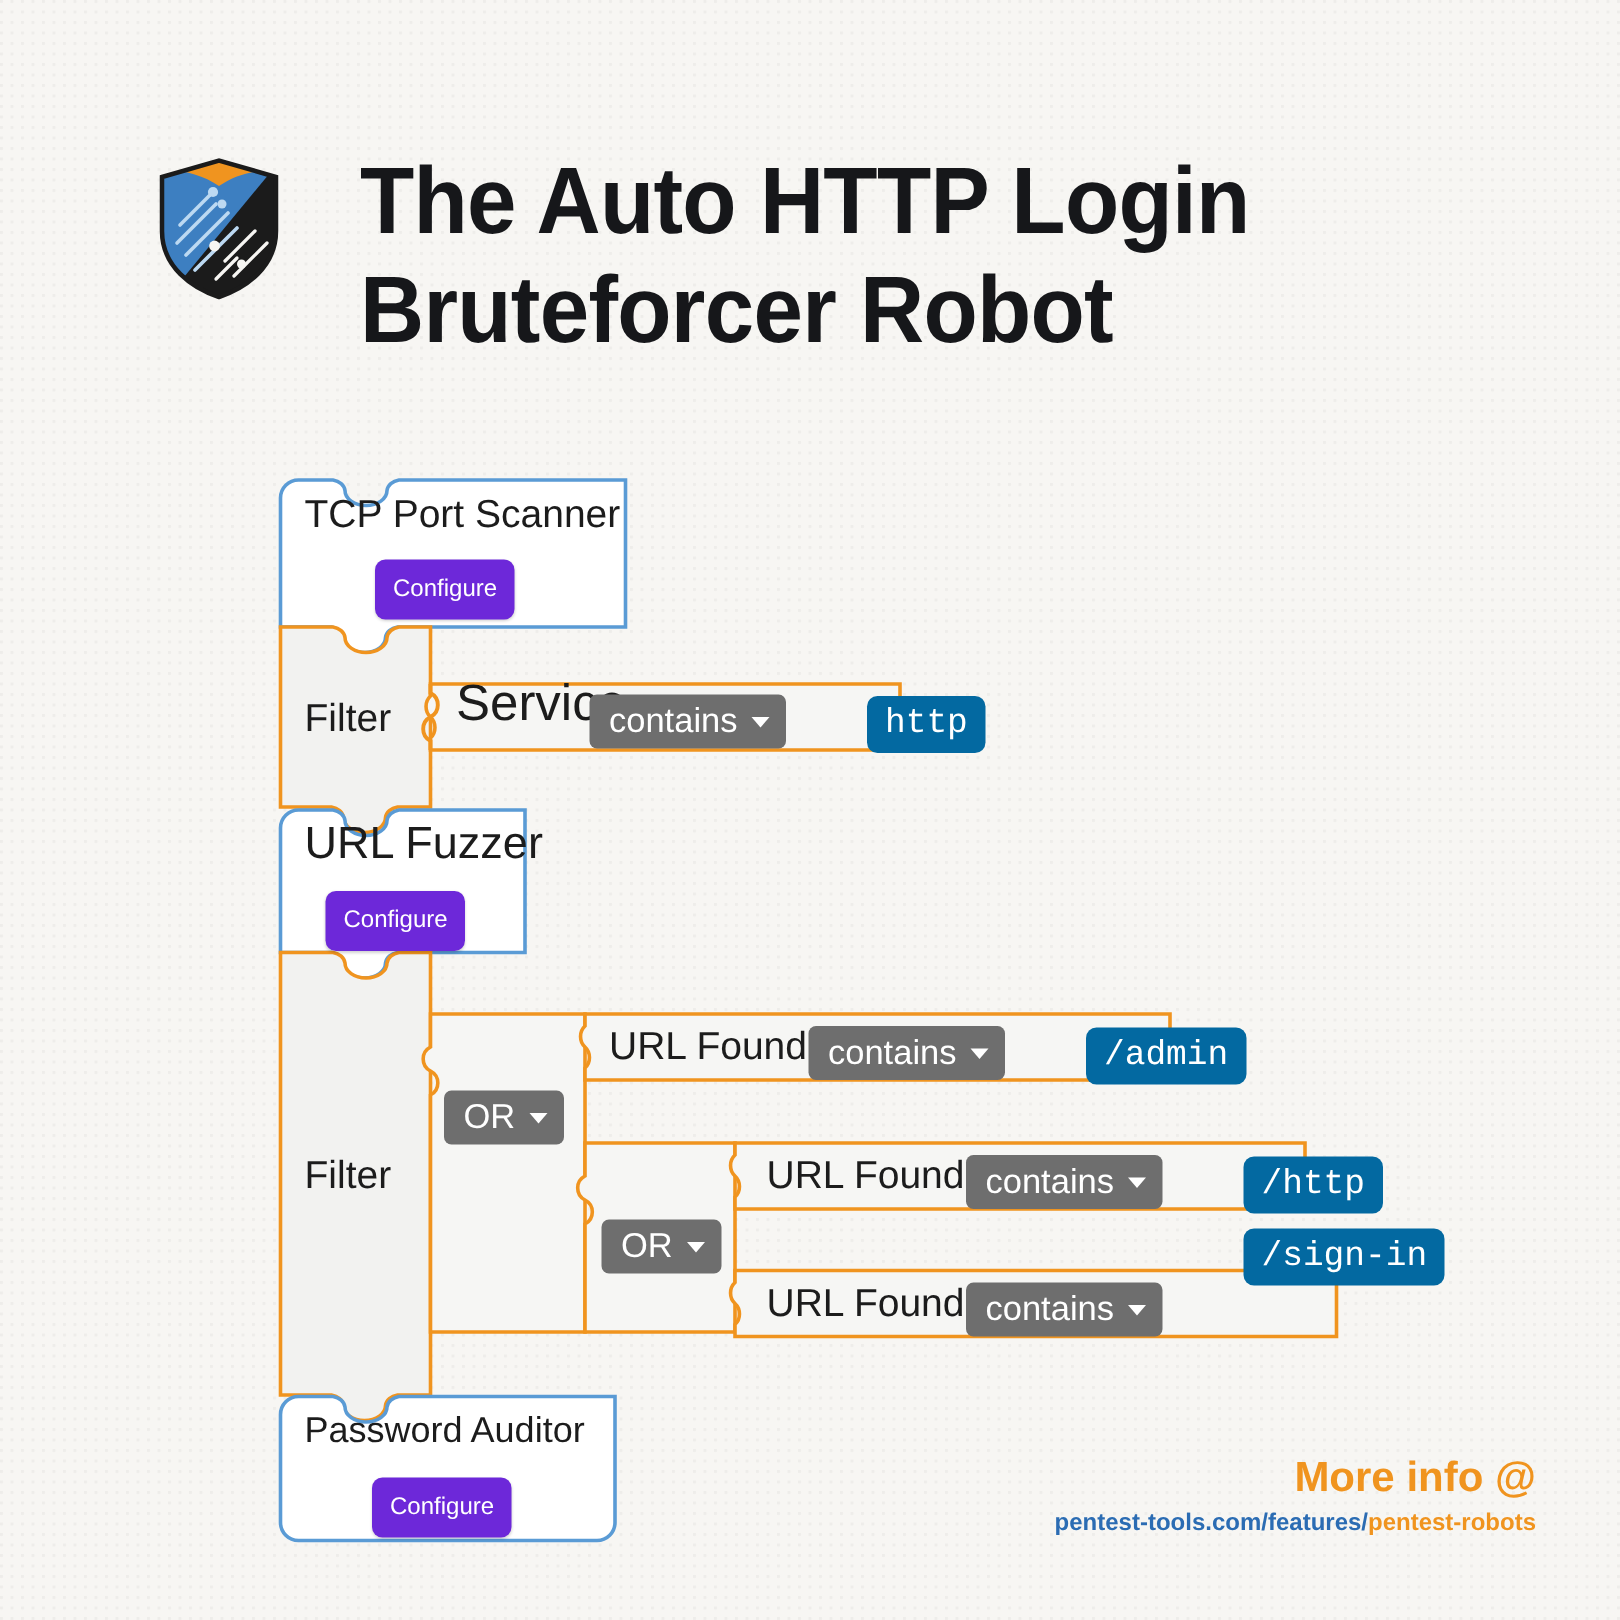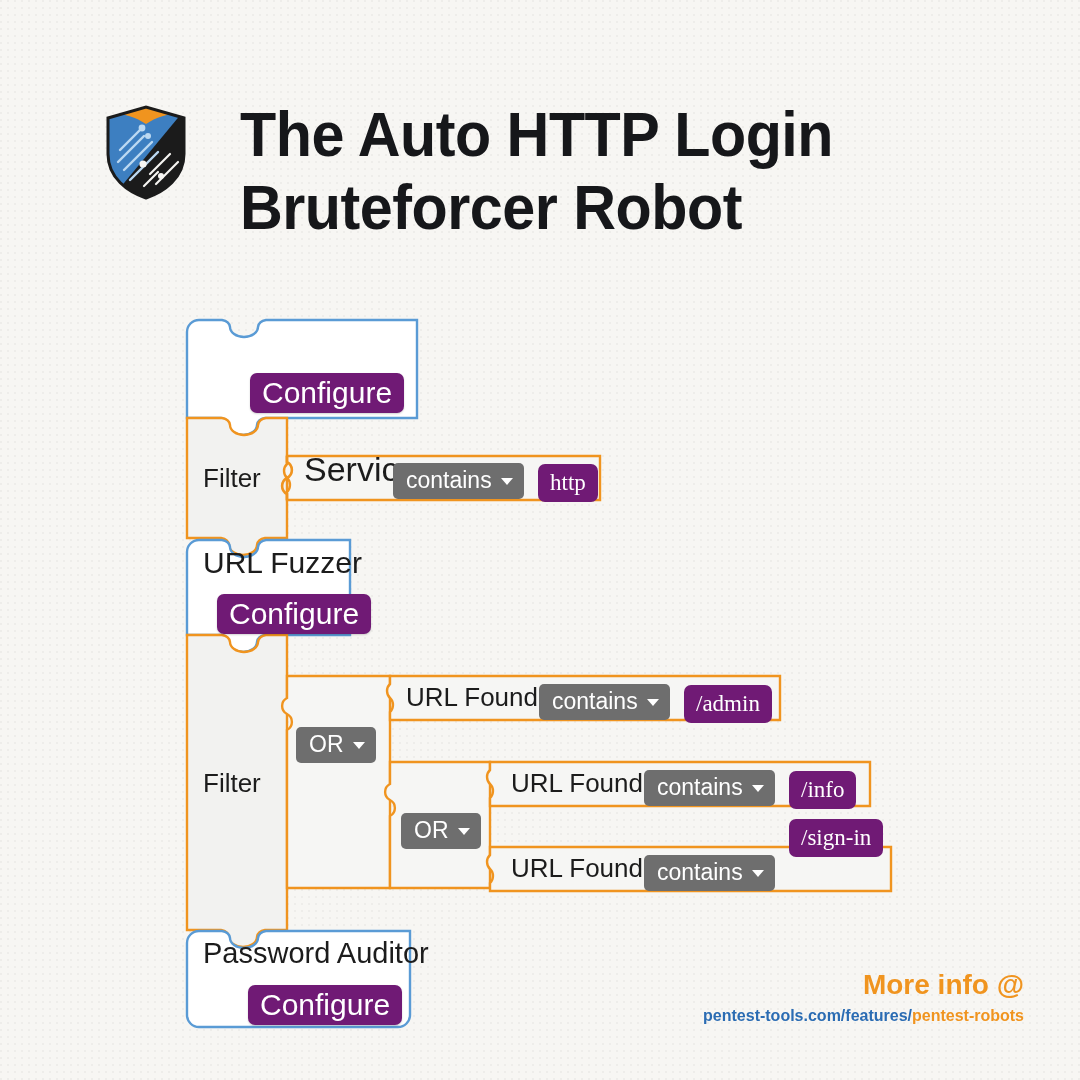--- a/index.html
+++ b/index.html
@@ -74,23 +74,23 @@
     position: absolute;
     color: #1c1c1c;
     font-size: 25px;
     line-height: 25px;
     white-space: nowrap;
     font-family: "Liberation Sans", sans-serif;
   }
 
   .btn-configure {
     position: absolute;
-    background: #701a75;
+    background: #6d28d9;
     color: #ffffff;
-    font-size: 30px;
+    font-size: 16px;
     line-height: 23px;
     padding: 8px 12px 9px 12px;
     border-radius: 7px;
     white-space: nowrap;
     font-family: "Liberation Sans", sans-serif;
     box-shadow: 0 1px 2px rgba(0,0,0,0.18);
   }
 
   .chip-op {
     position: absolute;
@@ -110,28 +110,29 @@
     width: 0; height: 0;
     border-left: 6px solid transparent;
     border-right: 6px solid transparent;
     border-top: 7px solid #ffffff;
     display: inline-block;
     margin-top: 2px;
   }
 
   .chip-val {
     position: absolute;
-    background: #701a75;
+    background: #0369a1;
     color: #ffffff;
     font-size: 23px;
     line-height: 23px;
     padding: 7px 12px 8px 12px;
     border-radius: 7px;
     white-space: nowrap;
-    font-family: Liberation Serif, serif;
+    font-family: Liberation Mono, monospace;
+    margin-left: 40px;
   }
 
   
   #footer {
     position: absolute;
     right: 56px;
     top: 970px;
     text-align: right;
     font-family: "Liberation Sans", sans-serif;
   }
@@ -331,20 +332,21 @@
              a14,10 0 0 0 28,0
              a10,8 0 0 1 8,-7
              L410,931
              L410,1015
              a12,12 0 0 1 -12,12
              L199,1027
              a12,12 0 0 1 -12,-12
              Z" fill="#ffffff" stroke="#5a9bd5" stroke-width="2.4"></path>
   </svg>
 
+  <div class="lbl" style="left:203px; top:330px; font-size:26px;">TCP Port Scanner</div>
   <div class="btn-configure" style="left:250px; top:373px;">Configure</div>
 
   <div class="lbl" style="left:203px; top:466px; font-size:26px;">Filter</div>
   <div class="lbl" style="left:304px; top:457px; font-size:34px;">Service</div>
   <div class="chip-op" style="left:393px; top:463px;">
     <span>contains</span>
     <span class="caret"></span>
   </div>
   <div class="chip-val" style="left:538px; top:464px;">http</div>
 
@@ -368,30 +370,30 @@
     <span>contains</span>
     <span class="caret"></span>
   </div>
   <div class="chip-val" style="left:684px; top:685px;padding-left:12px;">/admin</div>
 
   <div class="lbl" style="left:511px; top:771px; font-size:26px;">URL Found</div>
   <div class="chip-op" style="left:644px; top:770px;">
     <span>contains</span>
     <span class="caret"></span>
   </div>
-  <div class="chip-val" style="left:789px; top:771px;">/info</div>
+  <div class="chip-val" style="left:789px; top:771px;">/http</div>
 
   <div class="lbl" style="left:511px; top:856px; font-size:26px;">URL Found</div>
   <div class="chip-op" style="left:644px; top:855px;">
     <span>contains</span>
     <span class="caret"></span>
   </div>
   <div class="chip-val" style="left:789px; top:819px;">/sign-in</div>
 
-  <div class="lbl" style="left:203px; top:941px; font-size:29px;">Password Auditor</div>
+  <div class="lbl" style="left:203px; top:941px; font-size:24px;">Password Auditor</div>
   <div class="btn-configure" style="left:248px; top:985px;">Configure</div>
 
   <div id="footer">
     <span id="footer-more">More info @</span>
     <span id="footer-url"><span class="u-blue">pentest-tools.com/features/</span><span class="u-orange">pentest-robots</span></span>
   </div>
 
 </div>
 
 </body></html>

